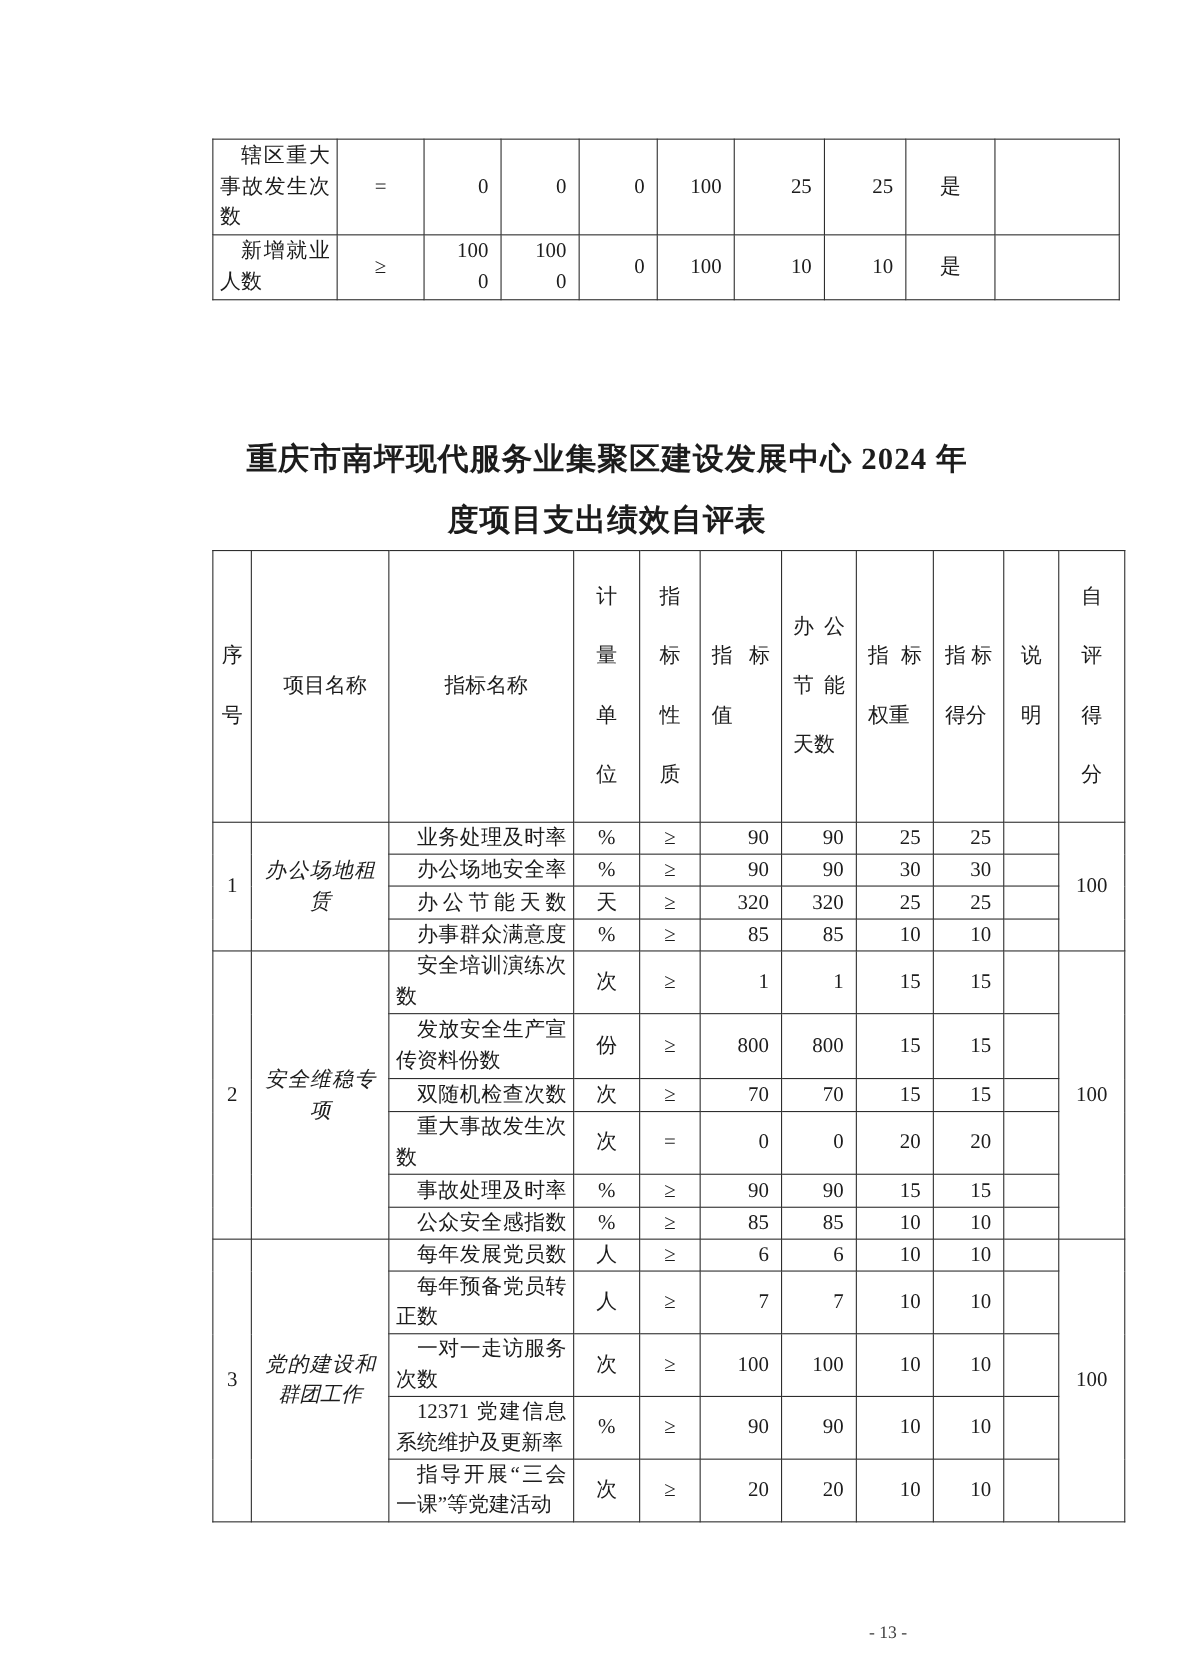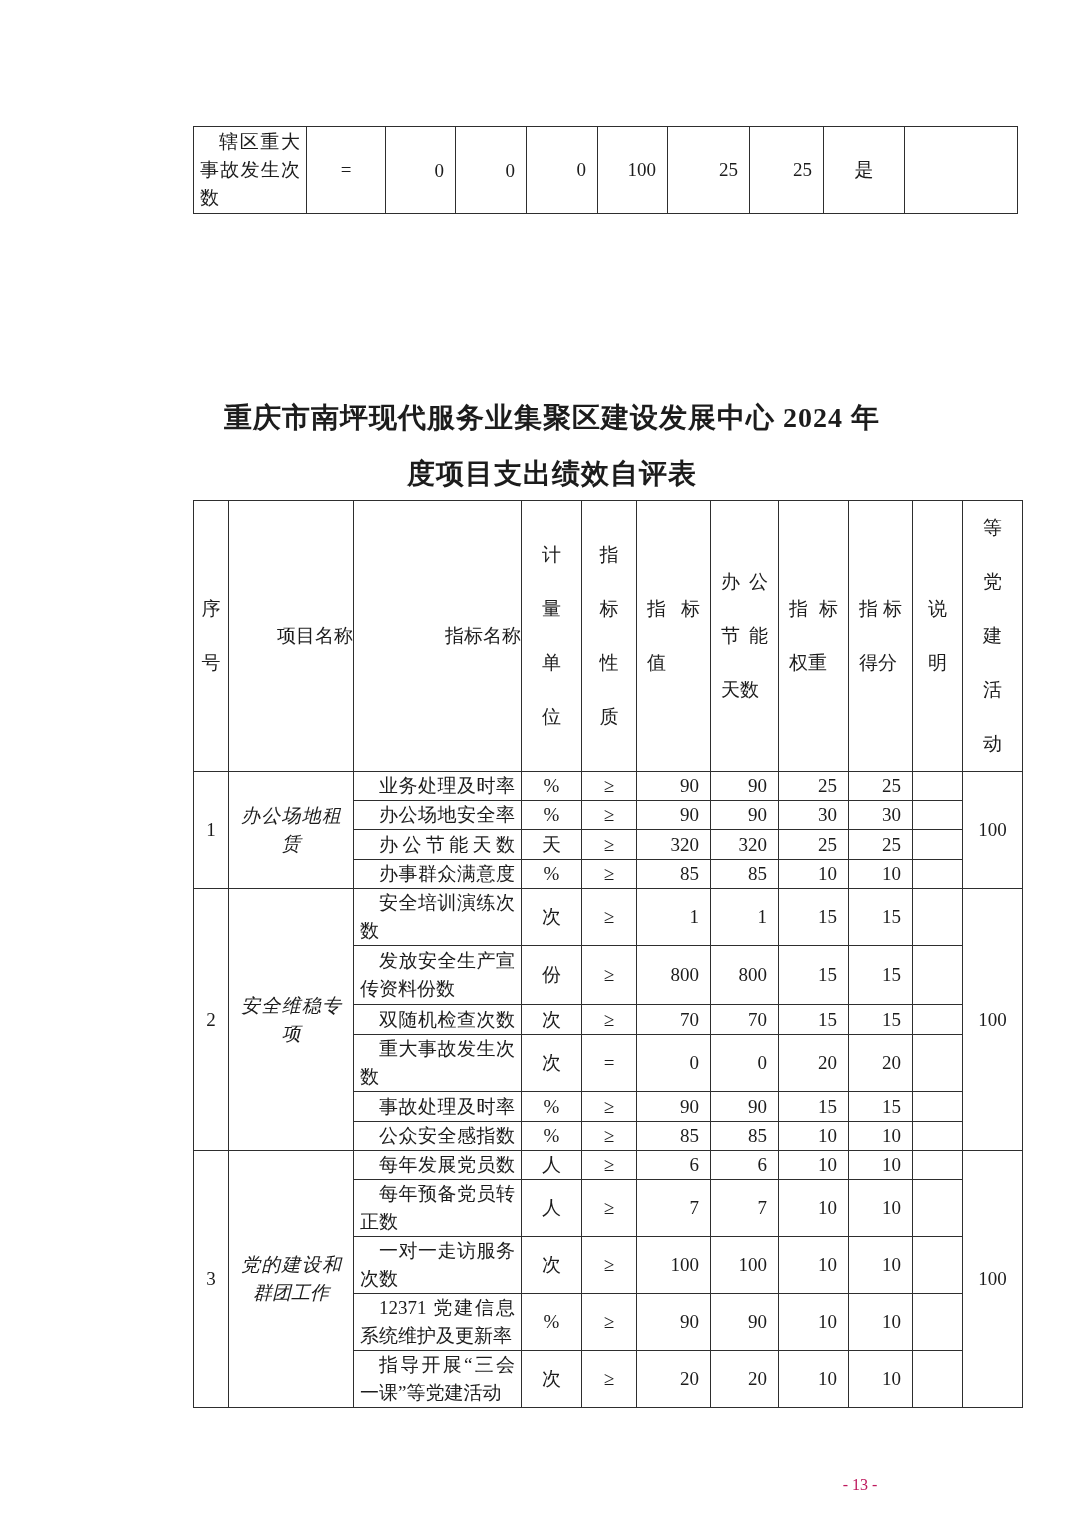--- a/index.html
+++ b/index.html
@@ -20,27 +20,27 @@
   .jtext{text-align:justify;text-indent:1em;padding:0 6px;}
   .jtext.one{text-align-last:justify;font-family:Liberation Serif, serif;}
   .proj{text-align:justify;text-align-last:center;padding:0 12px;font-style:italic;}
 
   
   .wnum{display:inline-block;max-width:3.25ch;word-break:break-all;text-align:right;vertical-align:middle;}
 
   
   .hd td{line-height:54px;}
   .vert{width:19px;margin:0 auto;text-align:right;word-break:break-all;}
-  .hd-l{text-align:right;padding-left:9px;}
+  .hd-l{text-align:center;padding-left:9px;}
   .hd-j{text-align:justify;padding:0 10px;}
 
   .title{position:absolute;left:15px;top:390px;width:1074px;text-align:center;
          font-weight:bold;font-size:28px;line-height:56px;letter-spacing:1px;}
-  .pagenum{position:absolute;left:790px;top:1476px;width:140px;text-align:center;
-           font-size:16px;color:#be185d;}
+  .pagenum{position:absolute;left:790px;top:1476px;width:140px;text-align:left;
+           font-size:16px;color:#404040;}
 </style>
 </head>
 <body>
 
 <div class="page">
 
   <table class="t-carry">
     <colgroup>
       <col style="width:113px">
         <col style="width:79px">
@@ -58,20 +58,34 @@
       <td>
             <div class="jtext">辖区重大事故发生次数</div>
           </td>
       <td class="center">=</td>
       <td class="num"><span class="wnum">0</span></td>
       <td class="num"><span class="wnum">0</span></td>
       <td class="num">0</td>
       <td class="num">100</td>
       <td class="num">25</td>
       <td class="num">25</td>
+      <td class="center">是</td>
+      <td></td>
+    </tr>
+    <tr style="height:59px">
+      <td>
+            <div class="jtext">新增就业人数</div>
+          </td>
+      <td class="center">≥</td>
+      <td class="num"><span class="wnum">1000</span></td>
+      <td class="num"><span class="wnum">1000</span></td>
+      <td class="num">0</td>
+      <td class="num">100</td>
+      <td class="num">10</td>
+      <td class="num">10</td>
       <td class="center">是</td>
       <td></td>
     </tr>
   </tbody>
     </table>
 
   <div class="title">
     <div>重庆市南坪现代服务业集聚区建设发展中心 2024 年</div>
     <div>度项目支出绩效自评表</div>
   </div>
@@ -104,21 +118,21 @@
             <div class="vert">指标性质</div>
           </td>
       <td class="hd-j">指标值</td>
       <td class="hd-j">办公节能天数</td>
       <td class="hd-j">指标权重</td>
       <td class="hd-j">指标得分</td>
       <td>
             <div class="vert">说明</div>
           </td>
       <td>
-            <div class="vert">等党建活动</div>
+            <div class="vert">自评得分</div>
           </td>
     </tr>
 
     <tr style="height:28px">
       <td class="center" rowspan="4">1</td>
       <td rowspan="4">
             <div class="proj">办公场地租赁</div>
           </td>
       <td>
             <div class="jtext one">业务处理及时率</div>

